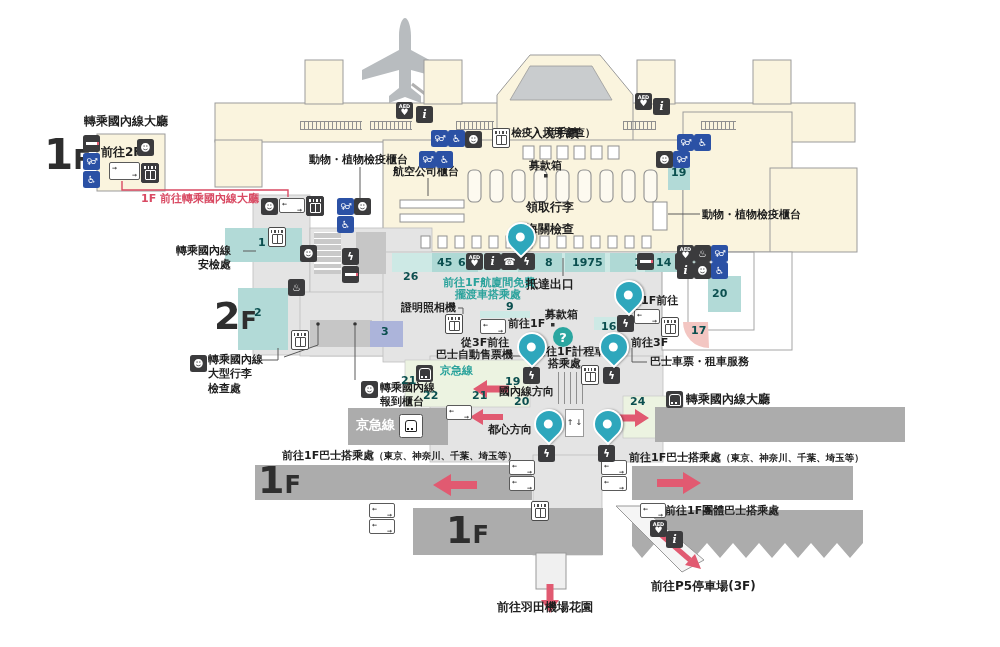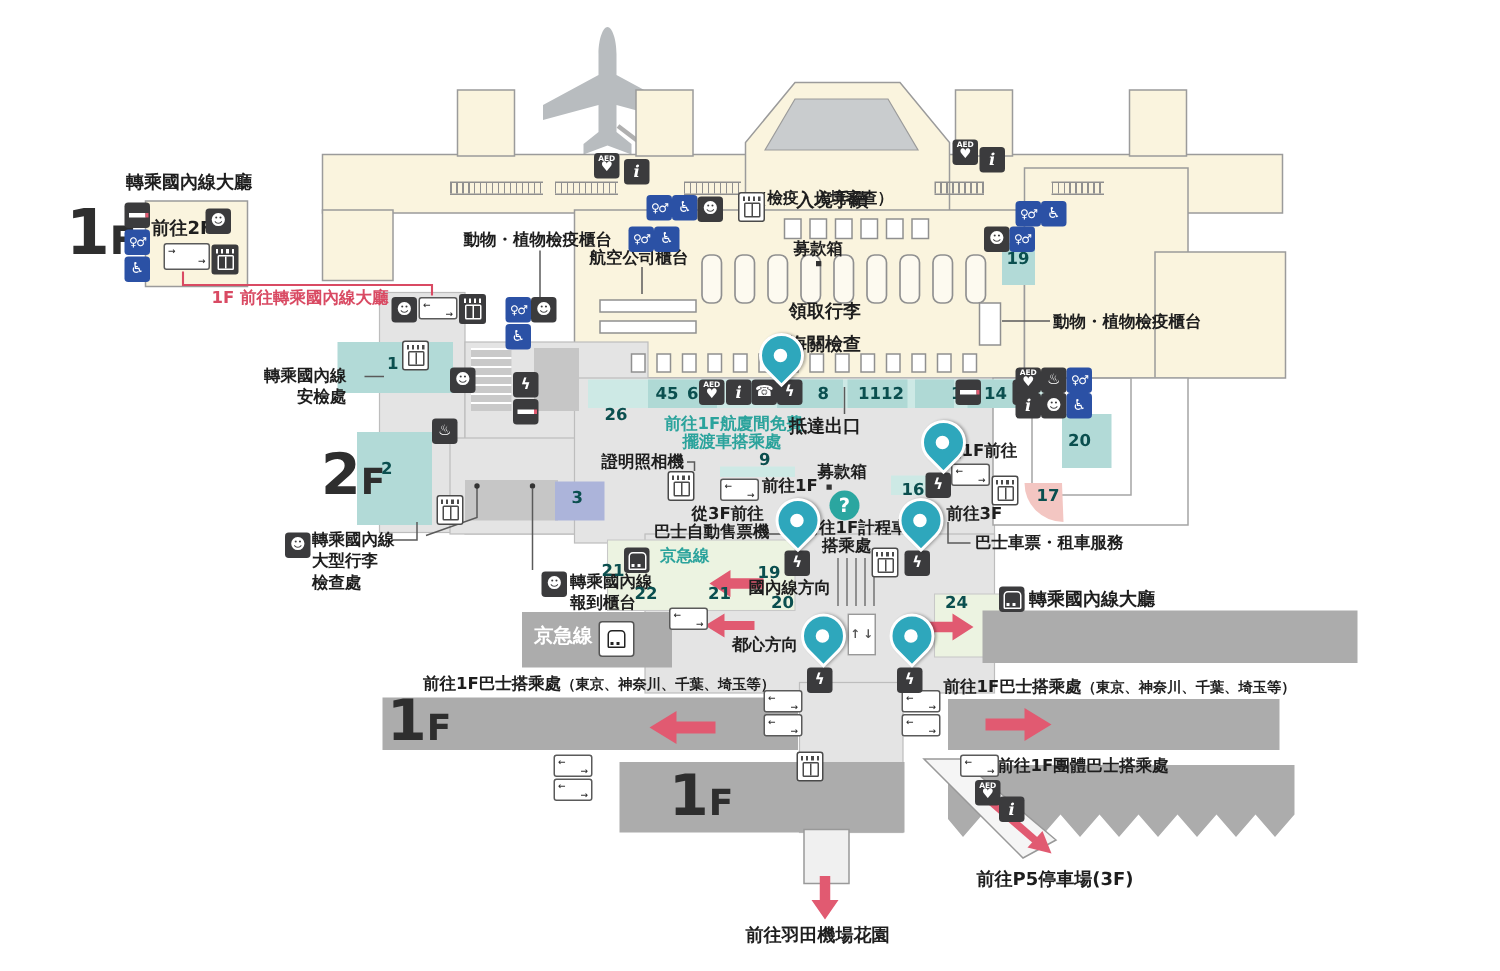--- a/index.html
+++ b/index.html
@@ -276,31 +276,31 @@
 <div class="lbl" style="left:499px;top:385px">國內線方向</div>
 <div class="lbl" style="left:488px;top:423px">都心方向</div>
 <div class="lbl whitetxt" style="left:356px;top:417px;font-size:13px">京急線</div>
 <div class="lbl fs12" style="left:686px;top:392px">轉乘國內線大廳</div>
 <div class="lbl" style="left:282px;top:449px">
   <span>前往1F巴士搭乘處</span><span class="fs9">（東京、神奈川、千葉、埼玉等）</span></div>
 <div class="lbl" style="left:629px;top:451px">
   <span>前往1F巴士搭乘處</span><span class="fs9">（東京、神奈川、千葉、埼玉等）</span></div>
 <div class="lbl" style="left:665px;top:504px">前往1F團體巴士搭乘處</div>
 <div class="lbl fs12" style="left:651px;top:579px">前往P5停車場(3F)</div>
-<div class="lbl fs12" style="left:497px;top:616px">前往羽田機場花園</div>
+<div class="lbl fs12" style="left:497px;top:600px">前往羽田機場花園</div>
 
 <div class="zn" style="left:258px;top:236px">1</div>
 <div class="zn" style="left:254px;top:306px">2</div>
 <div class="zn" style="left:381px;top:325px">3</div>
 <div class="zn" style="left:437px;top:256px">45</div>
 <div class="zn" style="left:458px;top:256px">6</div>
 <div class="zn" style="left:527px;top:256px">7</div>
 <div class="zn" style="left:545px;top:256px">8</div>
 <div class="zn" style="left:506px;top:300px">9</div>
-<div class="zn" style="left:572px;top:256px">1112</div>
+<div class="zn" style="left:572px;top:256px">1975</div>
 <div class="zn" style="left:634px;top:256px">13</div>
 <div class="zn" style="left:656px;top:256px">14</div>
 <div class="zn" style="left:712px;top:287px">20</div>
 <div class="zn" style="left:601px;top:320px">16</div>
 <div class="zn" style="left:691px;top:324px">17</div>
 <div class="zn" style="left:671px;top:166px">19</div>
 <div class="zn" style="left:505px;top:375px">19</div>
 <div class="zn" style="left:514px;top:395px">20</div>
 <div class="zn" style="left:472px;top:389px">21</div>
 <div class="zn" style="left:423px;top:389px">22</div>

